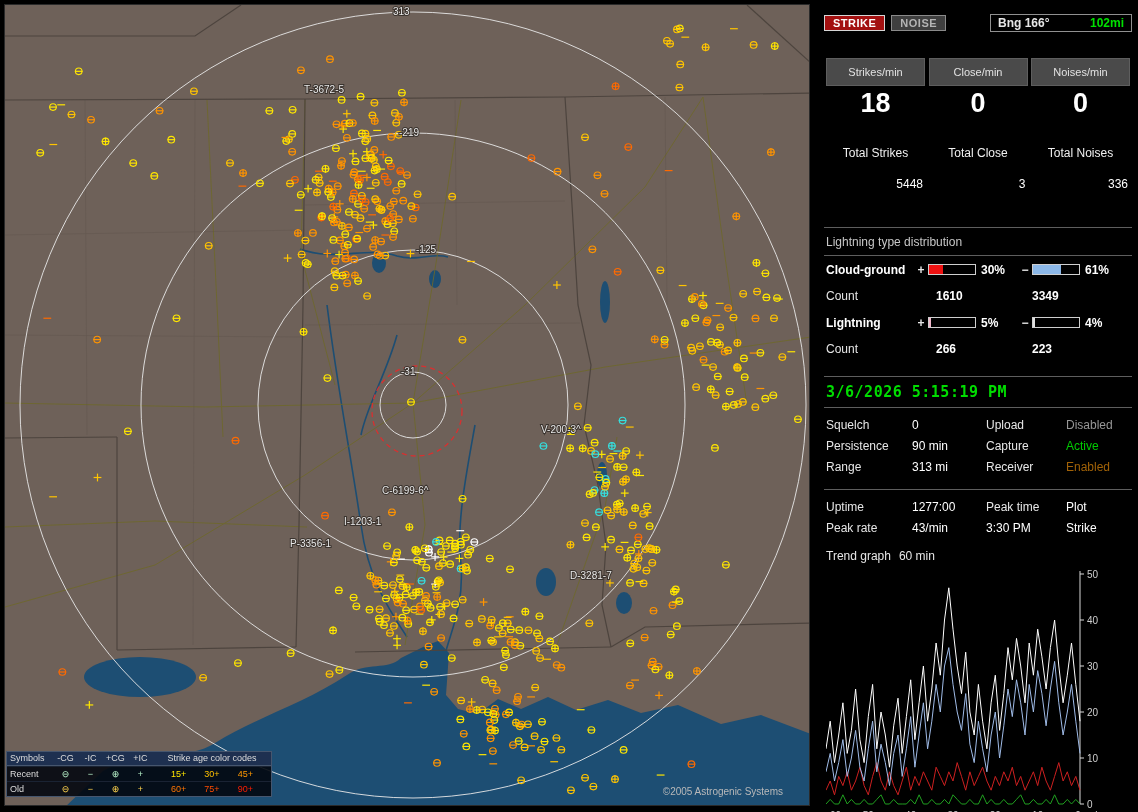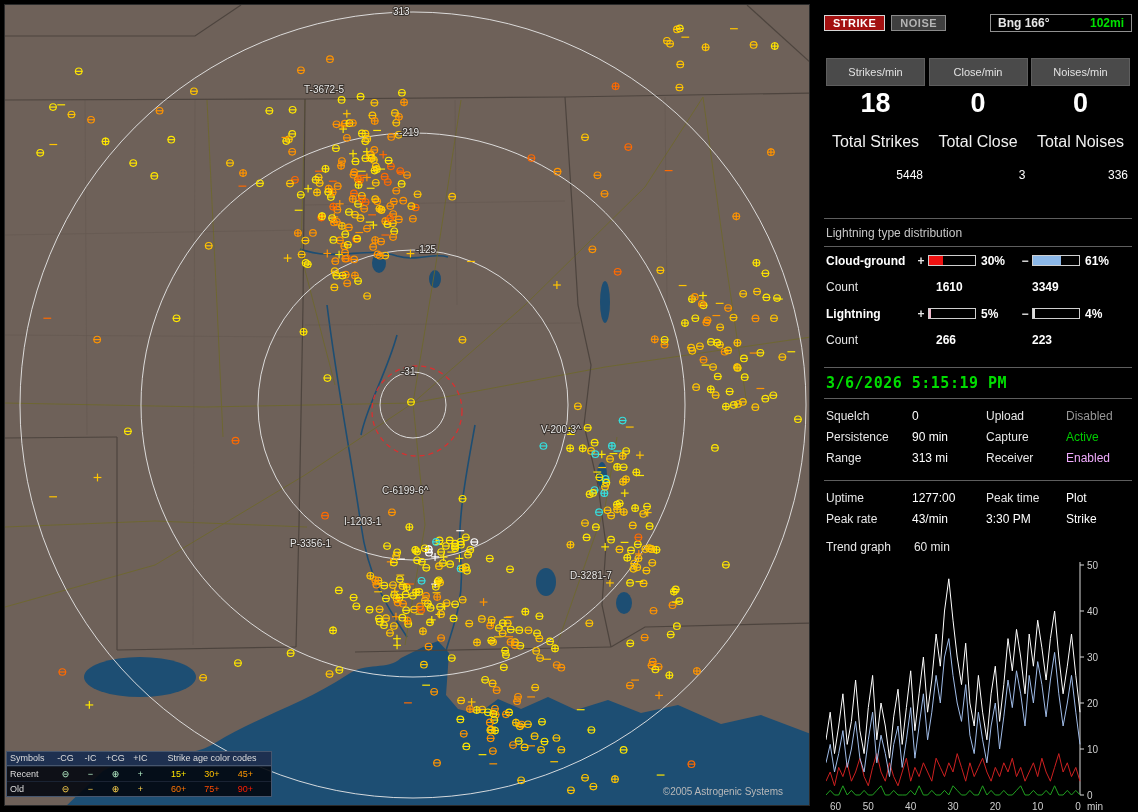--- a/index.html
+++ b/index.html
@@ -31,42 +31,42 @@
   .noise-btn{background:#3f3f3f;color:#b4b4b4;border:1px solid #8a8a8a;font-weight:bold}
   .bng-box{margin-left:auto;border:1px solid #909090;background:#000;padding:1px 7px;
     font-weight:bold;display:flex;gap:14px;min-width:142px;justify-content:space-between}
   .bng-dist{color:#00e000}
 
   .rates-row{display:flex;justify-content:space-between;margin-top:26px;padding:0 2px}
   .rate-col{width:99px;display:flex;flex-direction:column;align-items:center}
   .rate-chip{background:#4a4a4a;color:#e2e2e2;font-size:11px;padding:7px 4px;width:100%;
     text-align:center;border:1px solid #5e5e5e;cursor:pointer}
   .rate-num{font-size:27px;font-weight:bold;color:#fff;margin-top:2px}
-  .total-label{font-size:16px;margin-top:14px;color:#f0f0f0}
+  .total-label{font-size:12px;margin-top:27px;color:#f0f0f0}
   .total-value{font-size:12px;margin-top:17px;color:#fff;align-self:flex-end;padding-right:2px}
 
   .hr-a{margin-top:36px}
   .dist-title{color:#c7c7c7;margin:7px 0 6px 2px}
   .dist-row{display:grid;grid-template-columns:88px 14px 48px 42px 14px 48px auto;
     align-items:center;height:27px;padding-left:2px}
   .dist-label{font-weight:bold;color:#fff}
   .dist-sign{font-weight:bold;text-align:center}
   .bar{height:11px;border:1px solid #cfcfcf;background:#000;position:relative;display:block}
   .bar-fill{position:absolute;left:0;top:0;bottom:0}
   .dist-pct{font-weight:bold;color:#fff;padding-left:5px}
   .count-row{display:grid;grid-template-columns:88px 96px auto;height:26px;align-items:center;padding-left:2px}
   .count-val{font-weight:bold;color:#fff;padding-left:22px}
   .hr-c{margin-top:14px}
   .datetime{font-family:"DejaVu Sans Mono",monospace;font-weight:bold;font-size:15px;
     color:#00dd00;margin:6px 0 6px 2px;letter-spacing:.5px}
   .kv-rows{margin-top:6px}
   .kv-row{display:grid;grid-template-columns:86px 74px 80px auto;height:21px;align-items:center;padding-left:2px}
   .kv-row .v{color:#fff}
   .hr-e{margin-top:12px;margin-bottom:4px}
-  .trend-row{display:flex;gap:23px;margin-top:11px;padding-left:2px}
+  .trend-row{display:flex;gap:8px;margin-top:11px;padding-left:2px}
   #trend-svg{display:block;margin-top:5px;margin-left:2px;background:#000}
 </style>
 </head>
 <body>
 
 <div class="screen">
 
   <div class="map-area">
     <svg id="map-svg" viewBox="0 0 806 802" width="806" height="802">
       <rect width="806" height="802" fill="#6e6159"></rect>
@@ -2741,21 +2741,21 @@
       <div class="kv-row">
         <span>Persistence</span>
         <span class="v">90 min</span>
         <span>Capture</span>
         <span style="color: rgb(0, 204, 0);">Active</span>
       </div>
       <div class="kv-row">
         <span>Range</span>
         <span class="v">313 mi</span>
         <span>Receiver</span>
-        <span style="color: #f0abfc;">Enabled</span>
+        <span style="color: #a16207;">Enabled</span>
       </div>
     </div>
 
     <div class="hr hr-e"></div>
 
     <div class="kv-rows">
       <div class="kv-row">
         <span>Uptime</span>
         <span class="v">1277:00</span>
         <span>Peak time</span>

